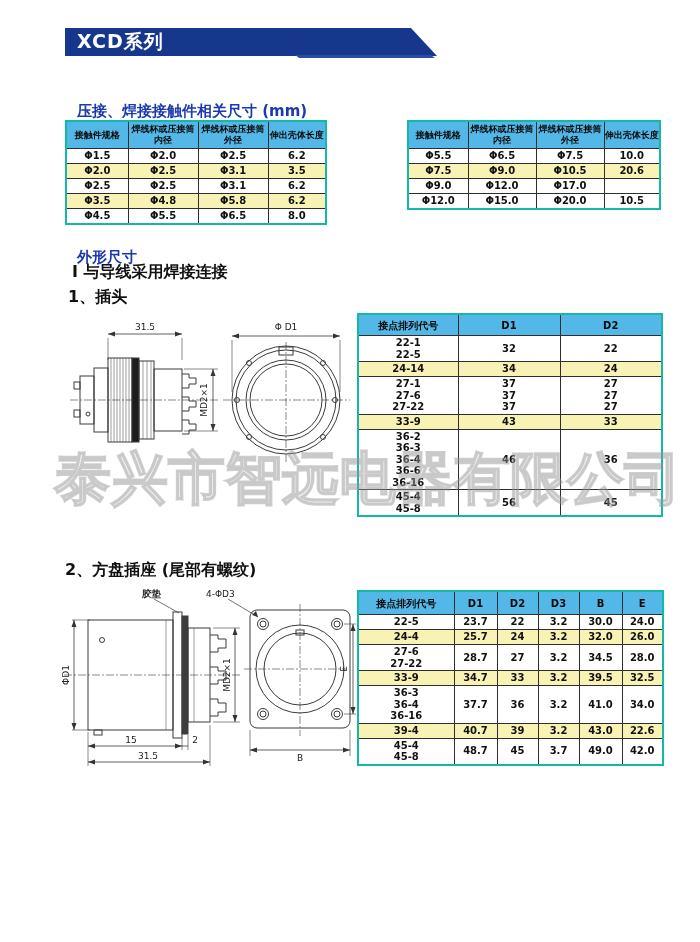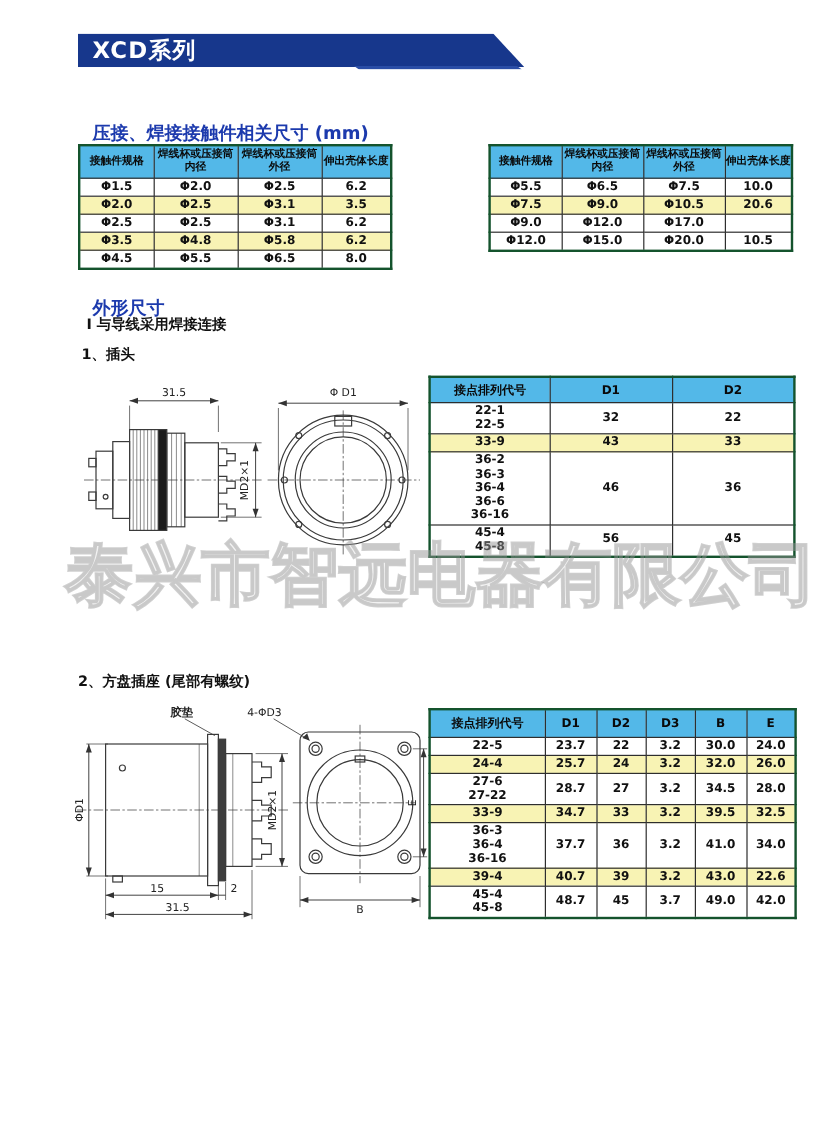--- a/index.html
+++ b/index.html
@@ -7,24 +7,24 @@
         font-family:"DejaVu Sans","Liberation Sans",sans-serif;color:#111;padding-left:35px;}
   
   .banner{position:absolute;left:65px;top:28px;width:372px;height:28px;background:#17378c;
           clip-path:polygon(0 0,93% 0,100% 100%,0 100%);
           display:flex;align-items:center;padding-left:12px;box-sizing:border-box;}
   .banner-label{color:#ffffff;font-weight:bold;font-size:19px;letter-spacing:1px;}
   .banner-shadow{position:absolute;left:295px;top:55px;width:140px;height:3px;background:#2a4da6;
           clip-path:polygon(0 0,97% 0,100% 100%,3% 100%);}
   
   .sec-title{position:absolute;margin:12px;color:#1c3aad;font-size:15px;font-weight:bold;}
-  .sub{position:absolute;margin:0;font-size:12px;font-weight:bold;color:#111;}
+  .sub{position:absolute;margin:0;font-size:16px;font-weight:bold;color:#111;}
   
   table{position:absolute;border-collapse:collapse;table-layout:fixed;background:#fff;
-        border:2px solid #14532d;}
+        border:2px solid #14b8a6;}
   th,td{border:1px solid #2e2e2e;}
   th{background:#53b8e8;font-size:9px;font-weight:bold;line-height:11px;padding:2px 0;color:#0a0a0a;}
   td{font-size:10px;font-weight:bold;text-align:center;white-space:pre-line;
      line-height:11.5px;padding:1px 2px;height:12px;vertical-align:middle;}
   tr.y td{background:#f8f3b4;}
   .plug-table th,.sock-table th{font-size:10px;}
   .plug-table th{height:16px;}
   .sock-table th{height:18px;}
   
   .watermark{position:absolute;left:0;top:441px;width:100%;text-align:center;font-size:57px;
@@ -214,20 +214,36 @@
     </tr>
       </thead>
     <tbody>
       <tr>
         <td>22-1
 22-5</td>
         <td>32</td>
         <td>22</td>
       </tr>
       <tr class="y">
+        <td>24-14</td>
+        <td>34</td>
+        <td>24</td>
+      </tr>
+      <tr>
+        <td>27-1
+27-6
+27-22</td>
+        <td>37
+37
+37</td>
+        <td>27
+27
+27</td>
+      </tr>
+      <tr class="y">
         <td>33-9</td>
         <td>43</td>
         <td>33</td>
       </tr>
       <tr>
         <td>36-2
 36-3
 36-4
 36-6
 36-16</td>

